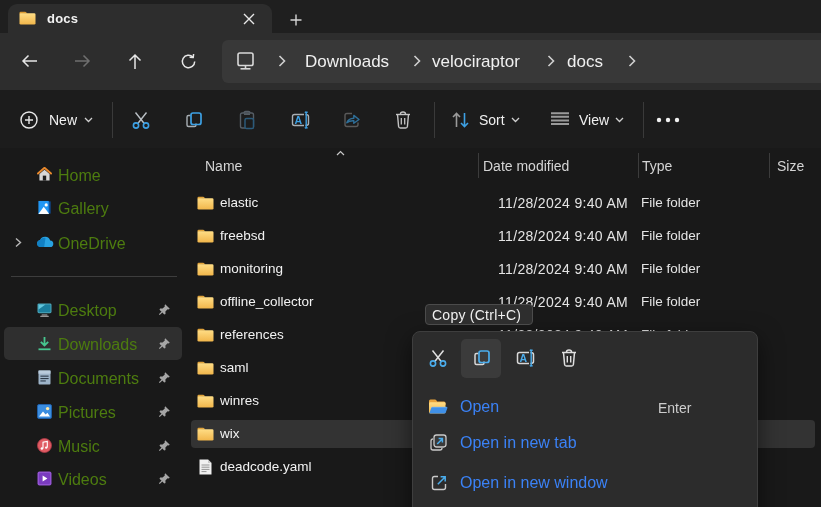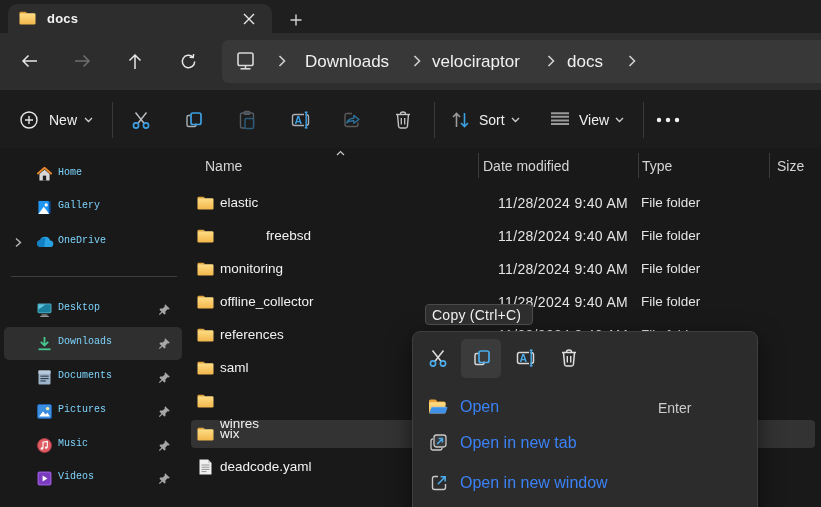--- a/index.html
+++ b/index.html
@@ -15,21 +15,21 @@
          border-radius:9px 9px 0 0; }
   #tabtitle { left:47px; top:11px; font-size:13px; font-weight:bold; color:#f2f2f2; letter-spacing:0.2px;}
   #navbar { left:0; top:33px; width:821px; height:57px; background:#2d2d2d; }
   #addrbar { left:222px; top:40px; width:599px; height:43px; background:#383838; border-radius:6px 0 0 6px; }
   .crumb { position:absolute; top:52px; font-size:17px; color:#f0f0f0; }
   #toolbar { left:0; top:90px; width:821px; height:58px; background:#1c1c1c; }
   .tbsep { position:absolute; width:1px; background:#3a3a3a; top:102px; height:36px; }
   .tblabel { position:absolute; top:112px; font-size:14px; color:#f0f0f0; }
 
   
-  .side-item { position:absolute; left:0; font-size:10px; color:#7dd3fc;font-family:Liberation Mono, monospace; }
+  .side-item { position:absolute; left:0; font-size:16px; color:#4d7c0f; }
   .pin { position:absolute; left:158px; }
 
   
   .hdr { position:absolute; top:158px; font-size:14px; color:#d4d4d4; }
   .hsep { position:absolute; top:153px; height:25px; width:1px; background:#3c3c3c; }
   .row-name { position:absolute; font-size:13.5px; color:#f2f2f2; left:220px; }
   .row-date { position:absolute; font-size:14px; letter-spacing:0.32px; color:#e4e4e4; left:498px; }
   .row-type { position:absolute; font-size:13.5px; color:#e4e4e4; left:641px; }
   .ficon { position:absolute; left:197px; }
 
@@ -314,21 +314,21 @@
   <div class="row-name" style="top:195px;">elastic</div>
   <div class="row-date" style="top:195px;">11/28/2024 9:40 AM</div>
   <div class="row-type" style="top:195px;">File folder</div>
 
   <div class="ficon" style="top:229px;">
       <svg width="17" height="14" viewBox="0 0 17 14">
         <path d="M0.5 3 L0.5 1.9 Q0.5 0.7 1.7 0.7 L6.1 0.7 Q6.9 0.7 7.4 1.4 L8.3 2.6 L0.5 3 Z" fill="url(#gfoldtab)"></path>
         <rect x="0.5" y="2.2" width="16" height="11.3" rx="1.3" fill="url(#gfold)"></rect>
       </svg>
     </div>
-  <div class="row-name" style="top:228px;margin-left:46px;">freebsd</div>
+  <div class="row-name" style="top:228px;">freebsd</div>
   <div class="row-date" style="top:228px;">11/28/2024 9:40 AM</div>
   <div class="row-type" style="top:228px;">File folder</div>
 
   <div class="ficon" style="top:262px;">
       <svg width="17" height="14" viewBox="0 0 17 14">
         <path d="M0.5 3 L0.5 1.9 Q0.5 0.7 1.7 0.7 L6.1 0.7 Q6.9 0.7 7.4 1.4 L8.3 2.6 L0.5 3 Z" fill="url(#gfoldtab)"></path>
         <rect x="0.5" y="2.2" width="16" height="11.3" rx="1.3" fill="url(#gfold)"></rect>
       </svg>
     </div>
   <div class="row-name" style="top:261px;">monitoring</div>
@@ -364,21 +364,21 @@
   <div class="row-name" style="top:360px;">saml</div>
   <div class="row-date" style="top:360px;">11/28/2024 9:40 AM</div>
   <div class="row-type" style="top:360px;">File folder</div>
 
   <div class="ficon" style="top:394px;">
       <svg width="17" height="14" viewBox="0 0 17 14">
         <path d="M0.5 3 L0.5 1.9 Q0.5 0.7 1.7 0.7 L6.1 0.7 Q6.9 0.7 7.4 1.4 L8.3 2.6 L0.5 3 Z" fill="url(#gfoldtab)"></path>
         <rect x="0.5" y="2.2" width="16" height="11.3" rx="1.3" fill="url(#gfold)"></rect>
       </svg>
     </div>
-  <div class="row-name" style="top:416px;">winres</div>
+  <div class="row-name" style="top:393px;">winres</div>
   <div class="row-date" style="top:393px;">11/28/2024 9:40 AM</div>
   <div class="row-type" style="top:393px;">File folder</div>
 
   <div class="ficon" style="top:427px;">
       <svg width="17" height="14" viewBox="0 0 17 14">
         <path d="M0.5 3 L0.5 1.9 Q0.5 0.7 1.7 0.7 L6.1 0.7 Q6.9 0.7 7.4 1.4 L8.3 2.6 L0.5 3 Z" fill="url(#gfoldtab)"></path>
         <rect x="0.5" y="2.2" width="16" height="11.3" rx="1.3" fill="url(#gfold)"></rect>
       </svg>
     </div>
   <div class="row-name" style="top:426px;">wix</div>

